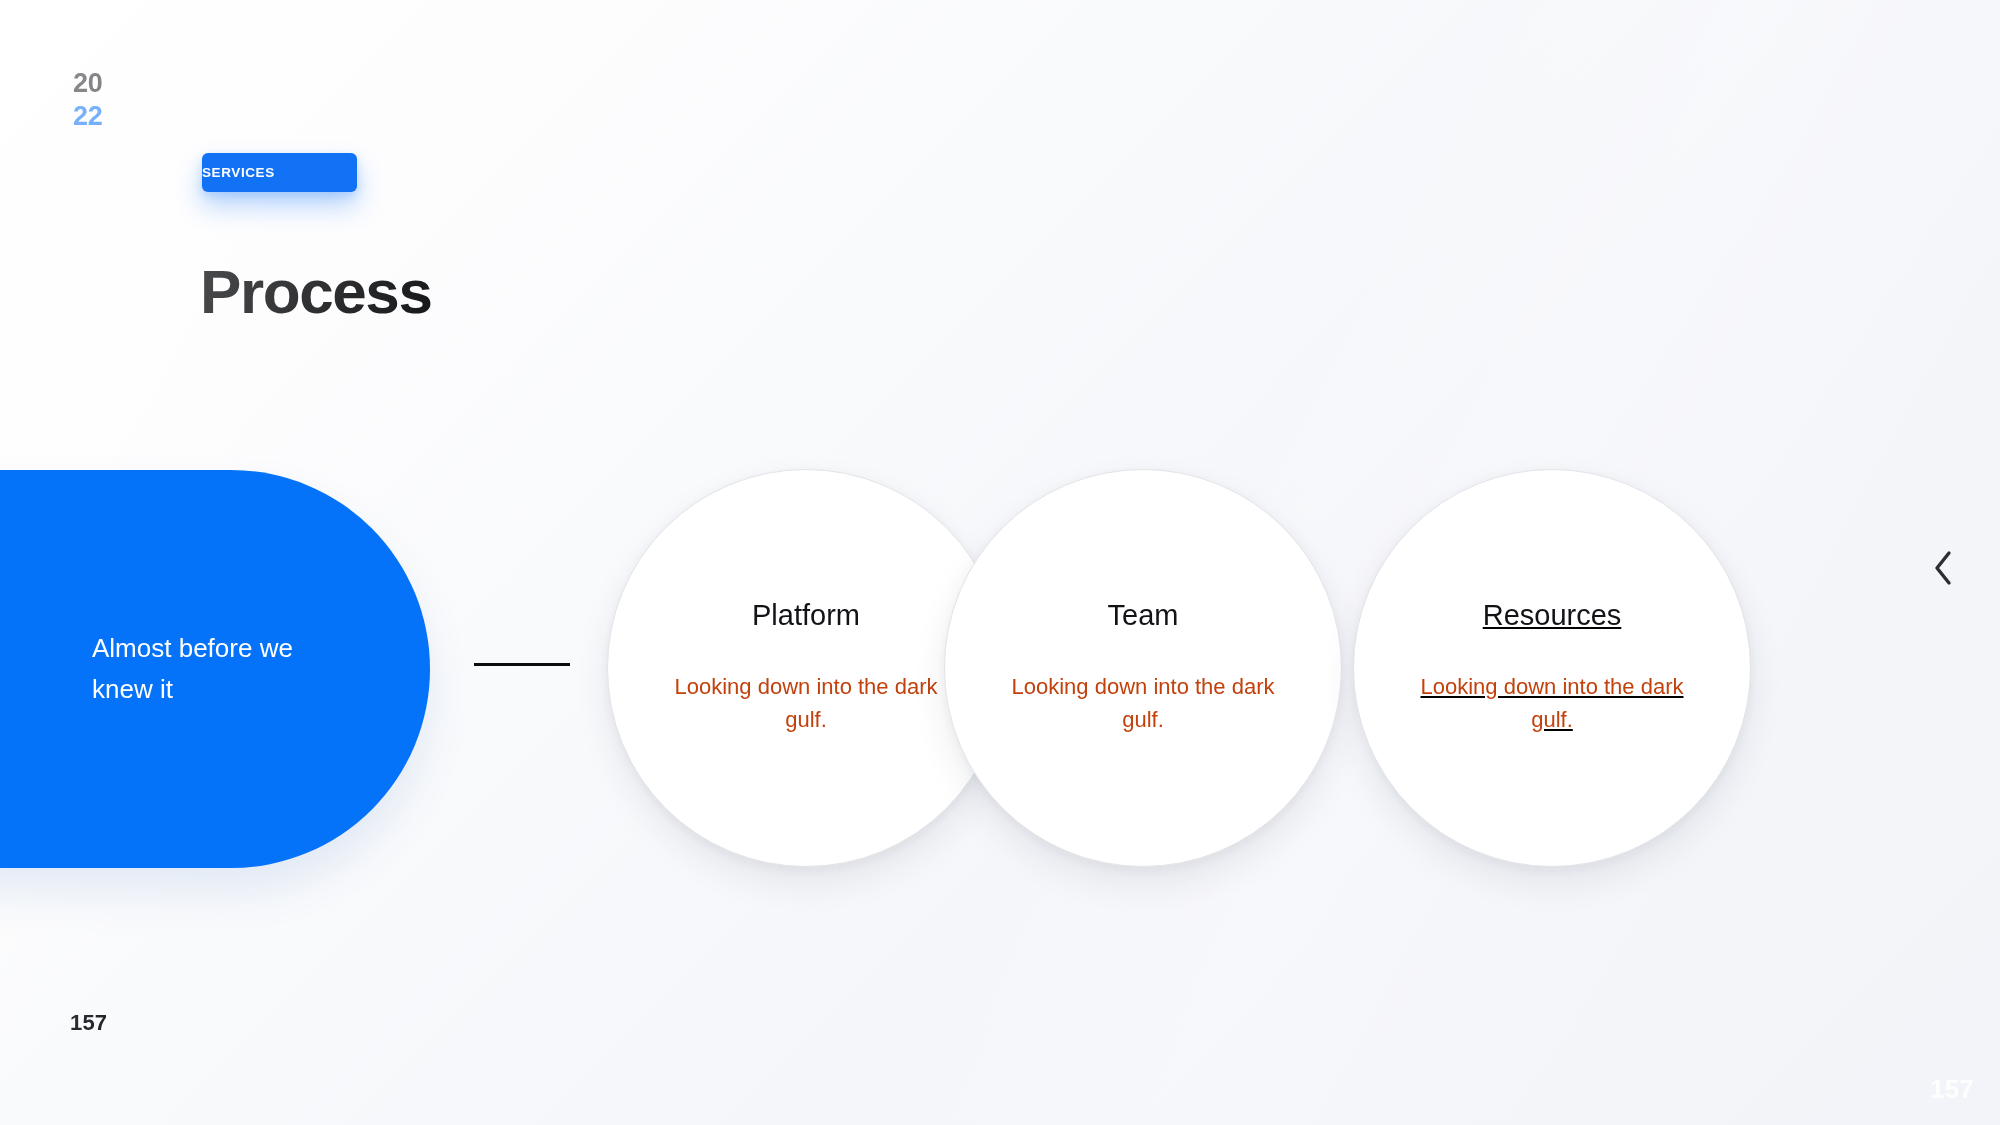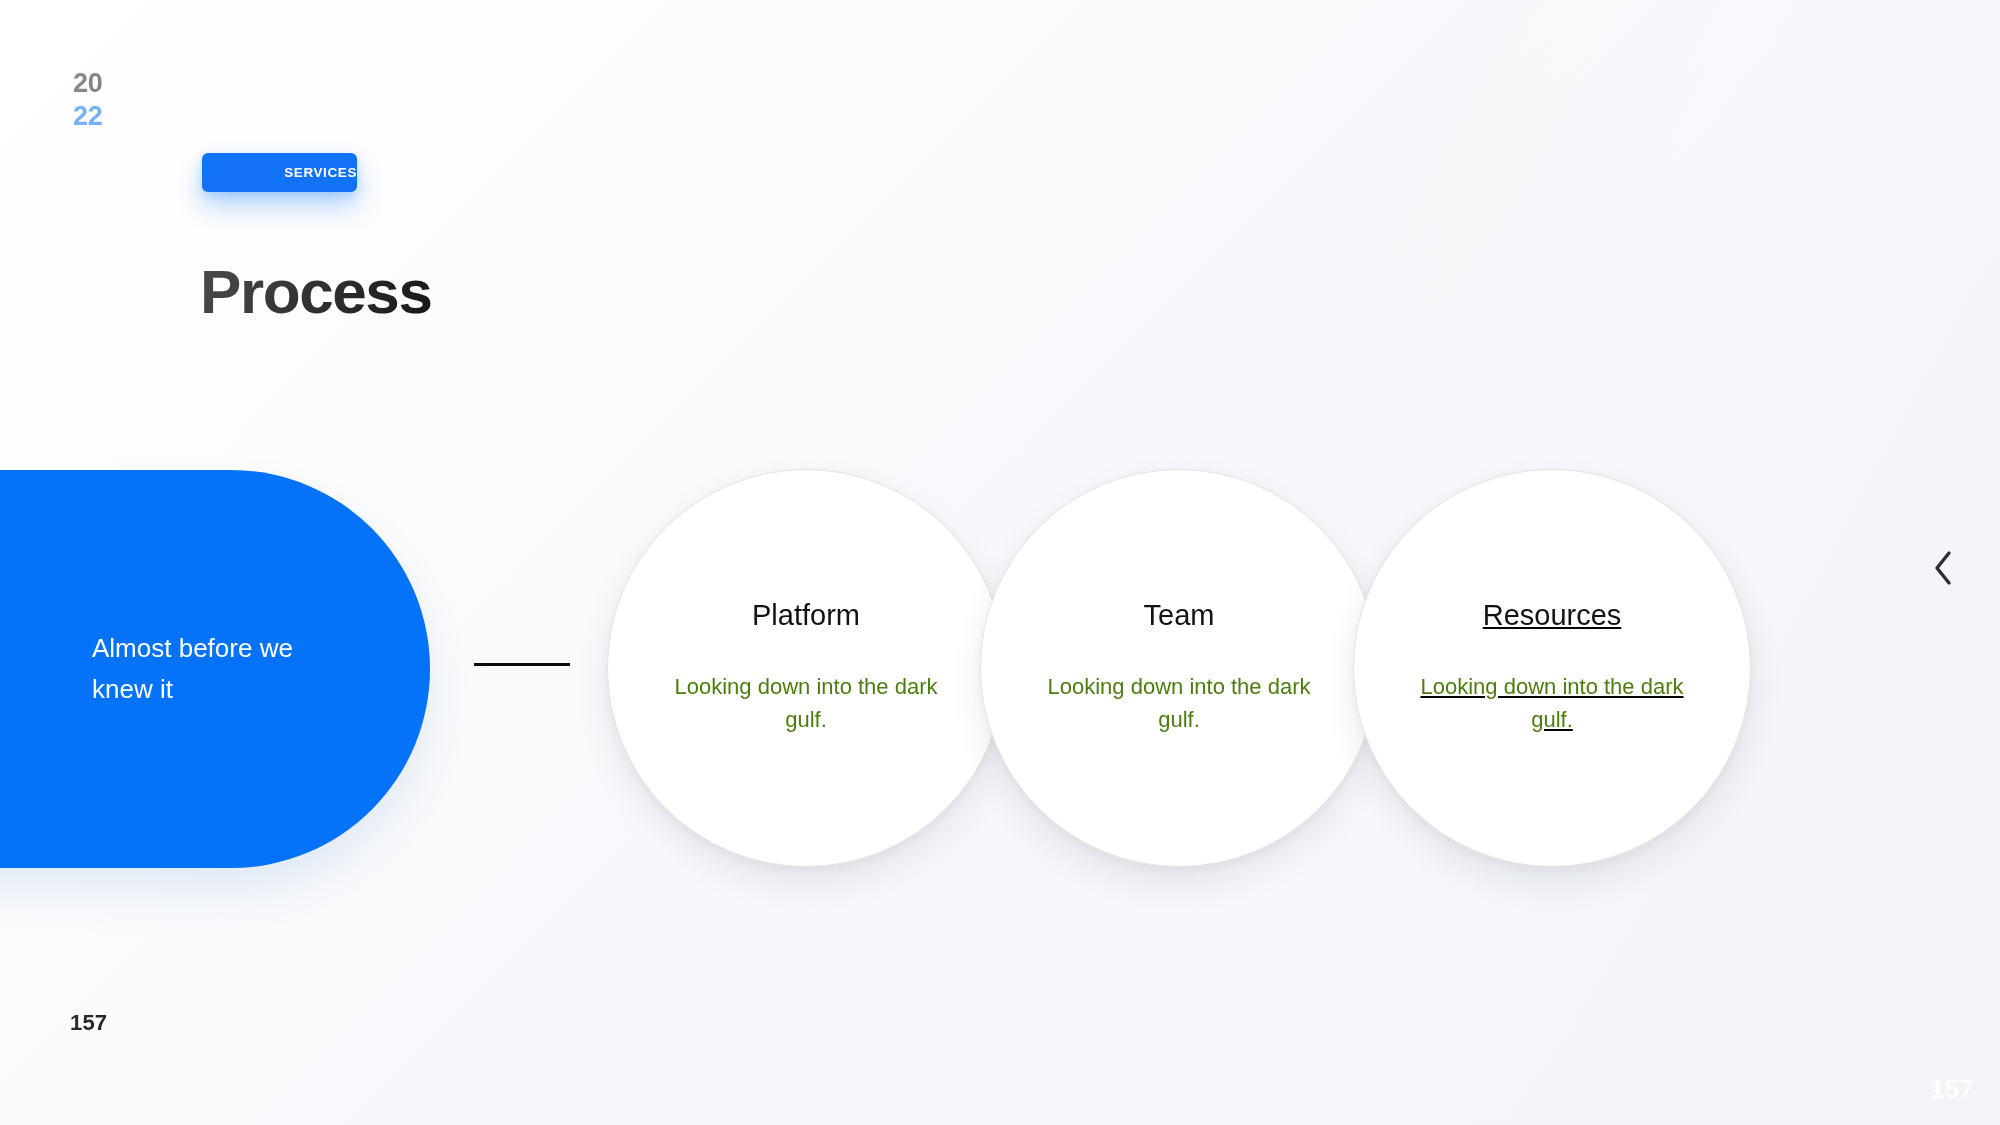--- a/index.html
+++ b/index.html
@@ -60,21 +60,21 @@
   .services-badge {
     position: absolute;
     left: 202px;
     top: 153px;
     width: 155px;
     height: 39px;
     background: #1272f6;
     border-radius: 6px;
     display: flex;
     align-items: center;
-    justify-content: flex-end;
+    justify-content: flex-start;
     color: #ffffff;
     font-size: 13.5px;
     font-weight: bold;
     letter-spacing: 0.6px;
     box-shadow: 0 14px 26px rgba(20,120,250,0.30),
                 0 4px 10px rgba(20,120,250,0.18);
     z-index: 6;
   }
 
   
@@ -145,34 +145,34 @@
     box-shadow: 0 16px 34px rgba(40,48,70,0.085),
                 0 3px 10px rgba(40,48,70,0.05);
     display: flex;
     flex-direction: column;
     align-items: center;
     justify-content: center;
     box-sizing: border-box;
     padding: 0 54px;
   }
   .step-circle.c1 { left: 607px;  z-index: 21; }
-  .step-circle.c2 { left: 980px;  z-index: 22; }
+  .step-circle.c2 { left: 944px;  z-index: 22; }
   .step-circle.c3 { left: 1353px; z-index: 23; text-decoration: underline; }
 
   .step-title {
     font-size: 29px;
     color: #111316;
     font-weight: normal;
     line-height: 1.1;
     text-align: center;
     margin-bottom: 30px;
   }
   .step-desc {
     font-size: 22px;
-    color: #4d7c0f;
+    color: #c2410c;
     line-height: 1.52;
     text-align: center;
     margin-top: 8px;
   }
 
   
   .nav-prev {
     position: absolute;
     left: 1920px;
     top: 540px;

